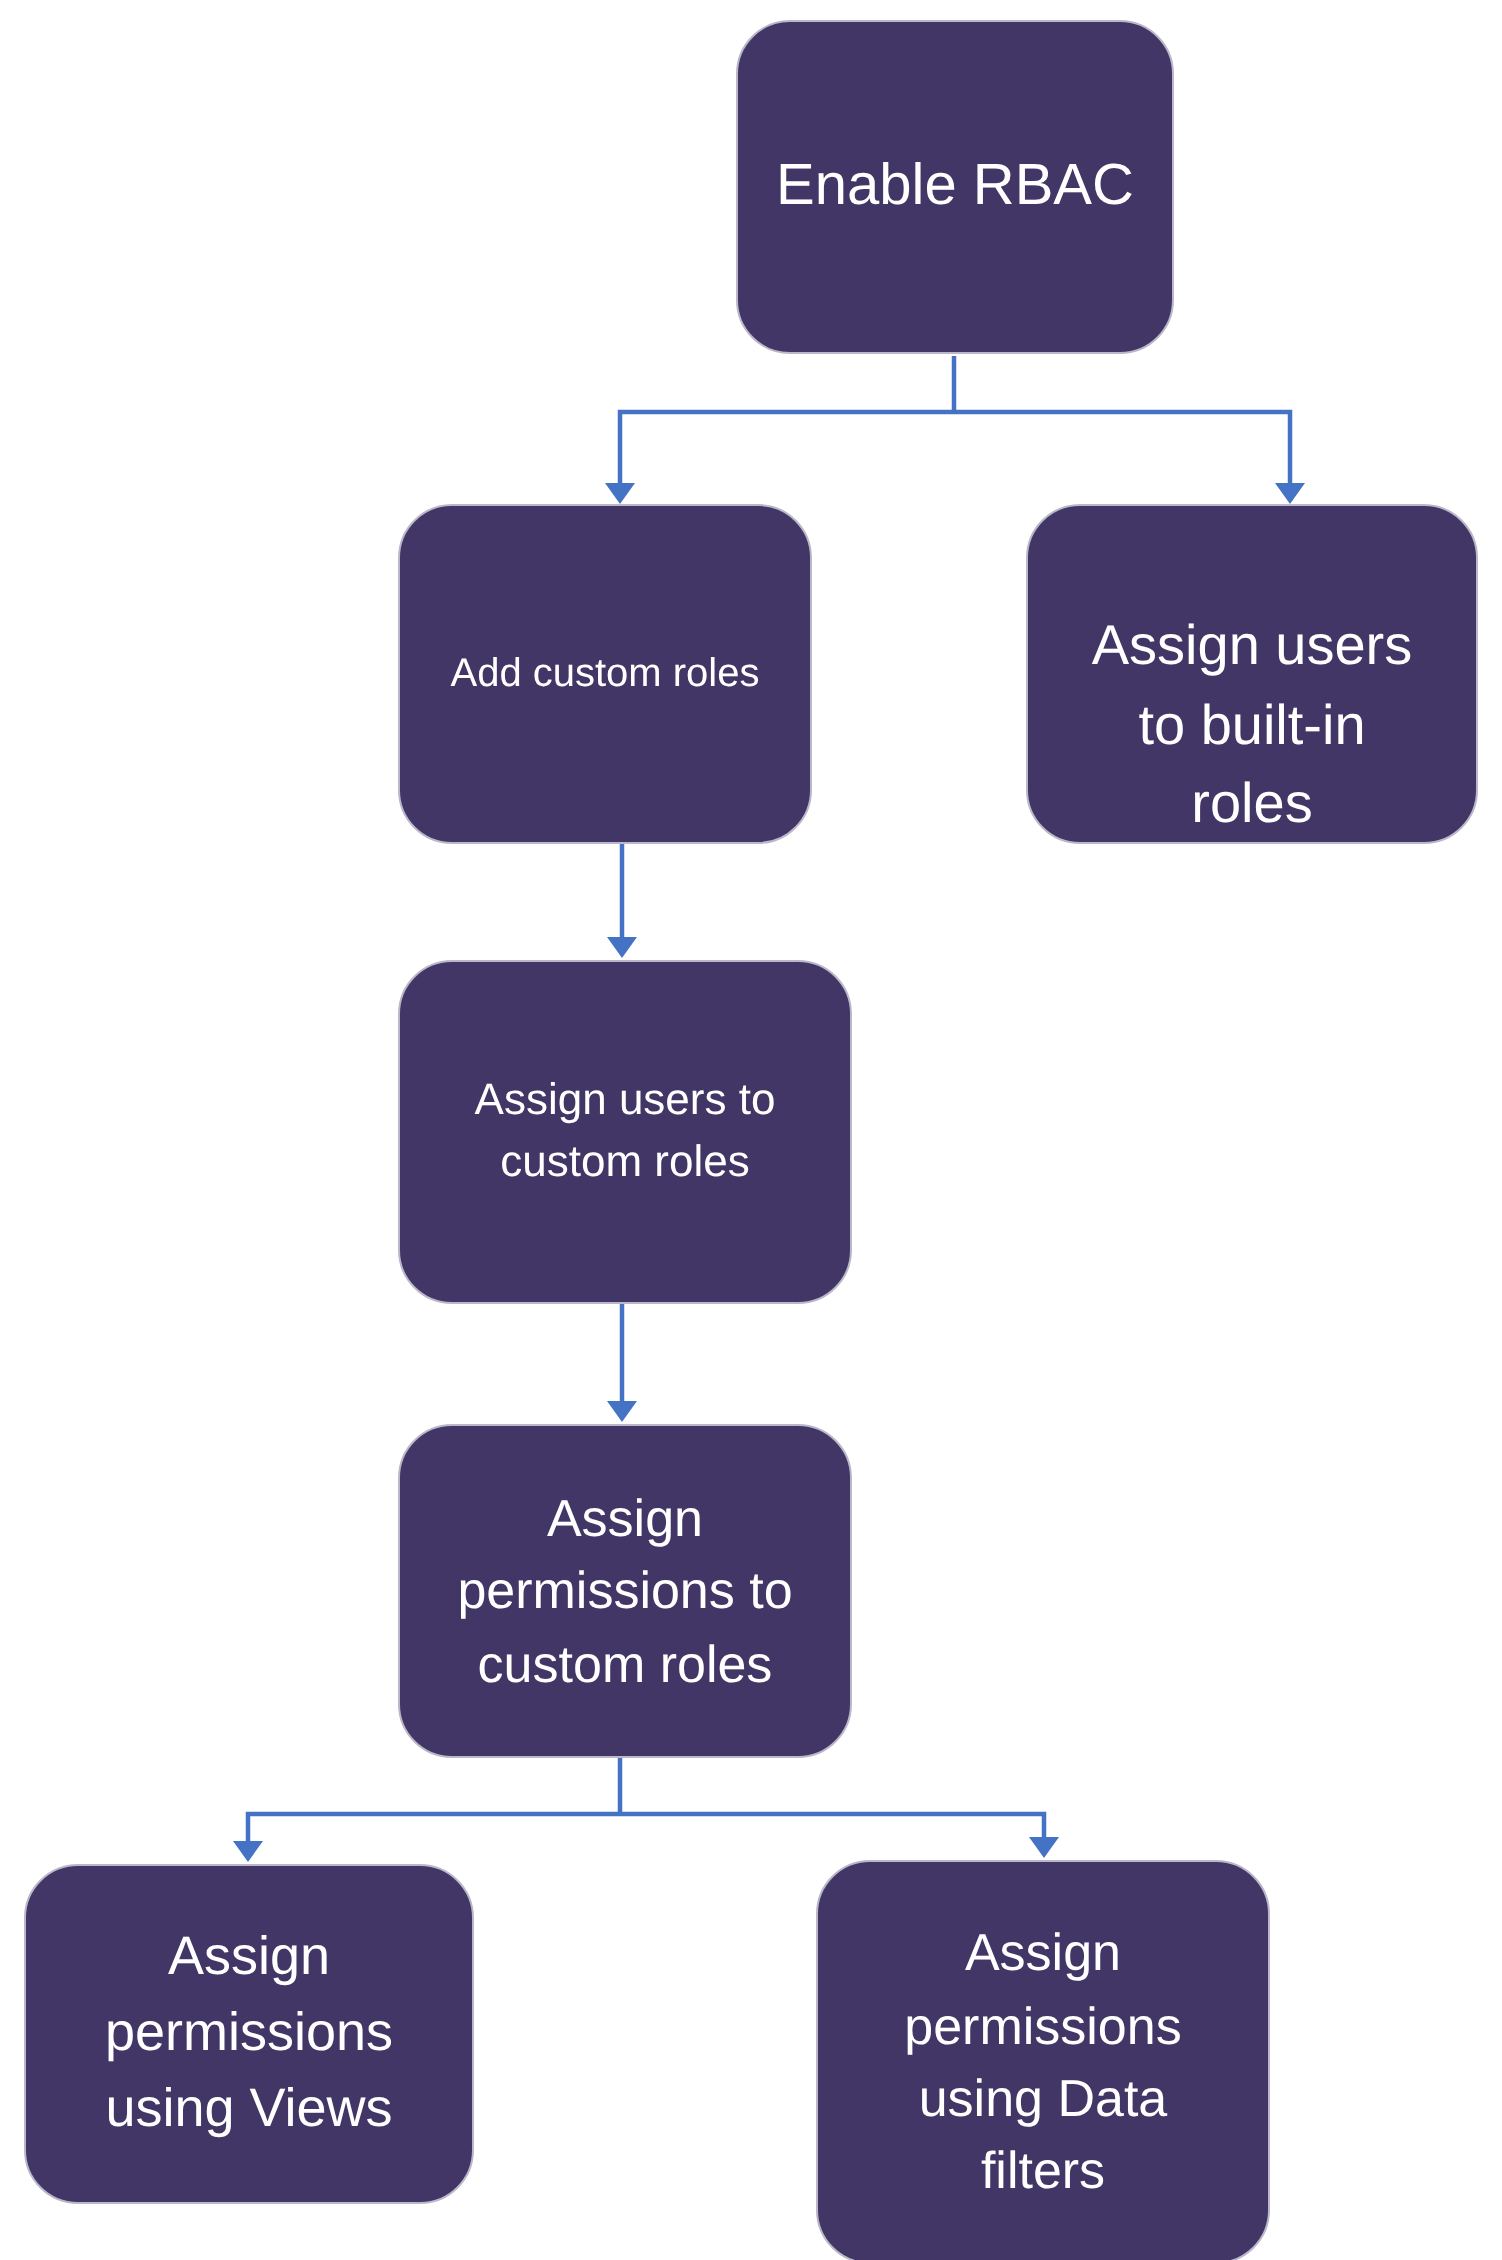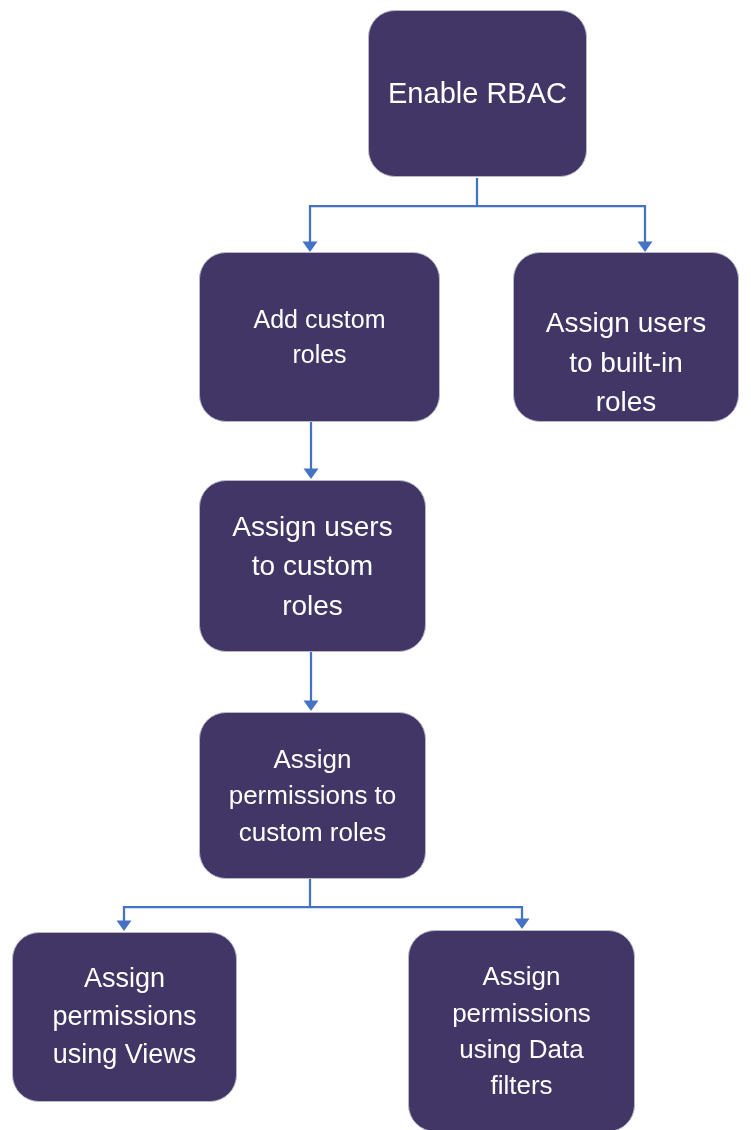--- a/index.html
+++ b/index.html
@@ -39,23 +39,23 @@
     color: var(--node-text, #ffffff);
     display: flex;
     align-items: center;
     justify-content: center;
     text-align: center;
     line-height: 1.4;
     box-sizing: border-box;
   }
   .node .label { display: block; }
   .n-enable        { left: 368px; top: 10px;  width: 219px; height: 167px; font-size: 29px; padding: 14px 8px; align-items: center;  }
-  .n-add-custom    { left: 199px; top: 252px; width: 241px; height: 170px; font-size: 25px; padding: 0 24px; }
+  .n-add-custom    { left: 199px; top: 252px; width: 207px; height: 170px; font-size: 20px; padding: 0 24px; }
   .n-users-builtin { left: 513px; top: 252px; width: 226px; height: 170px; font-size: 28px; padding: 0 22px; align-items: flex-end; }
-  .n-users-custom  { left: 199px; top: 480px; width: 227px; height: 172px; font-size: 28px; padding: 0 24px; }
+  .n-users-custom  { left: 199px; top: 480px; width: 227px; height: 172px; font-size: 22px; padding: 0 24px; }
   .n-perms-custom  { left: 199px; top: 712px; width: 227px; height: 167px; font-size: 26px; padding: 0 16px; }
   .n-perms-views   { left: 12px;  top: 932px; width: 225px; height: 170px; font-size: 27px; padding: 0 36px; }
   .n-perms-filters { left: 408px; top: 930px; width: 227px; height: 202px; font-size: 26px; padding: 0 24px; }
 </style>
 </head>
 <body>
 
 <div class="canvas">
 
   <svg class="edges-svg" viewBox="0 0 751 1130" xmlns="http://www.w3.org/2000/svg">

